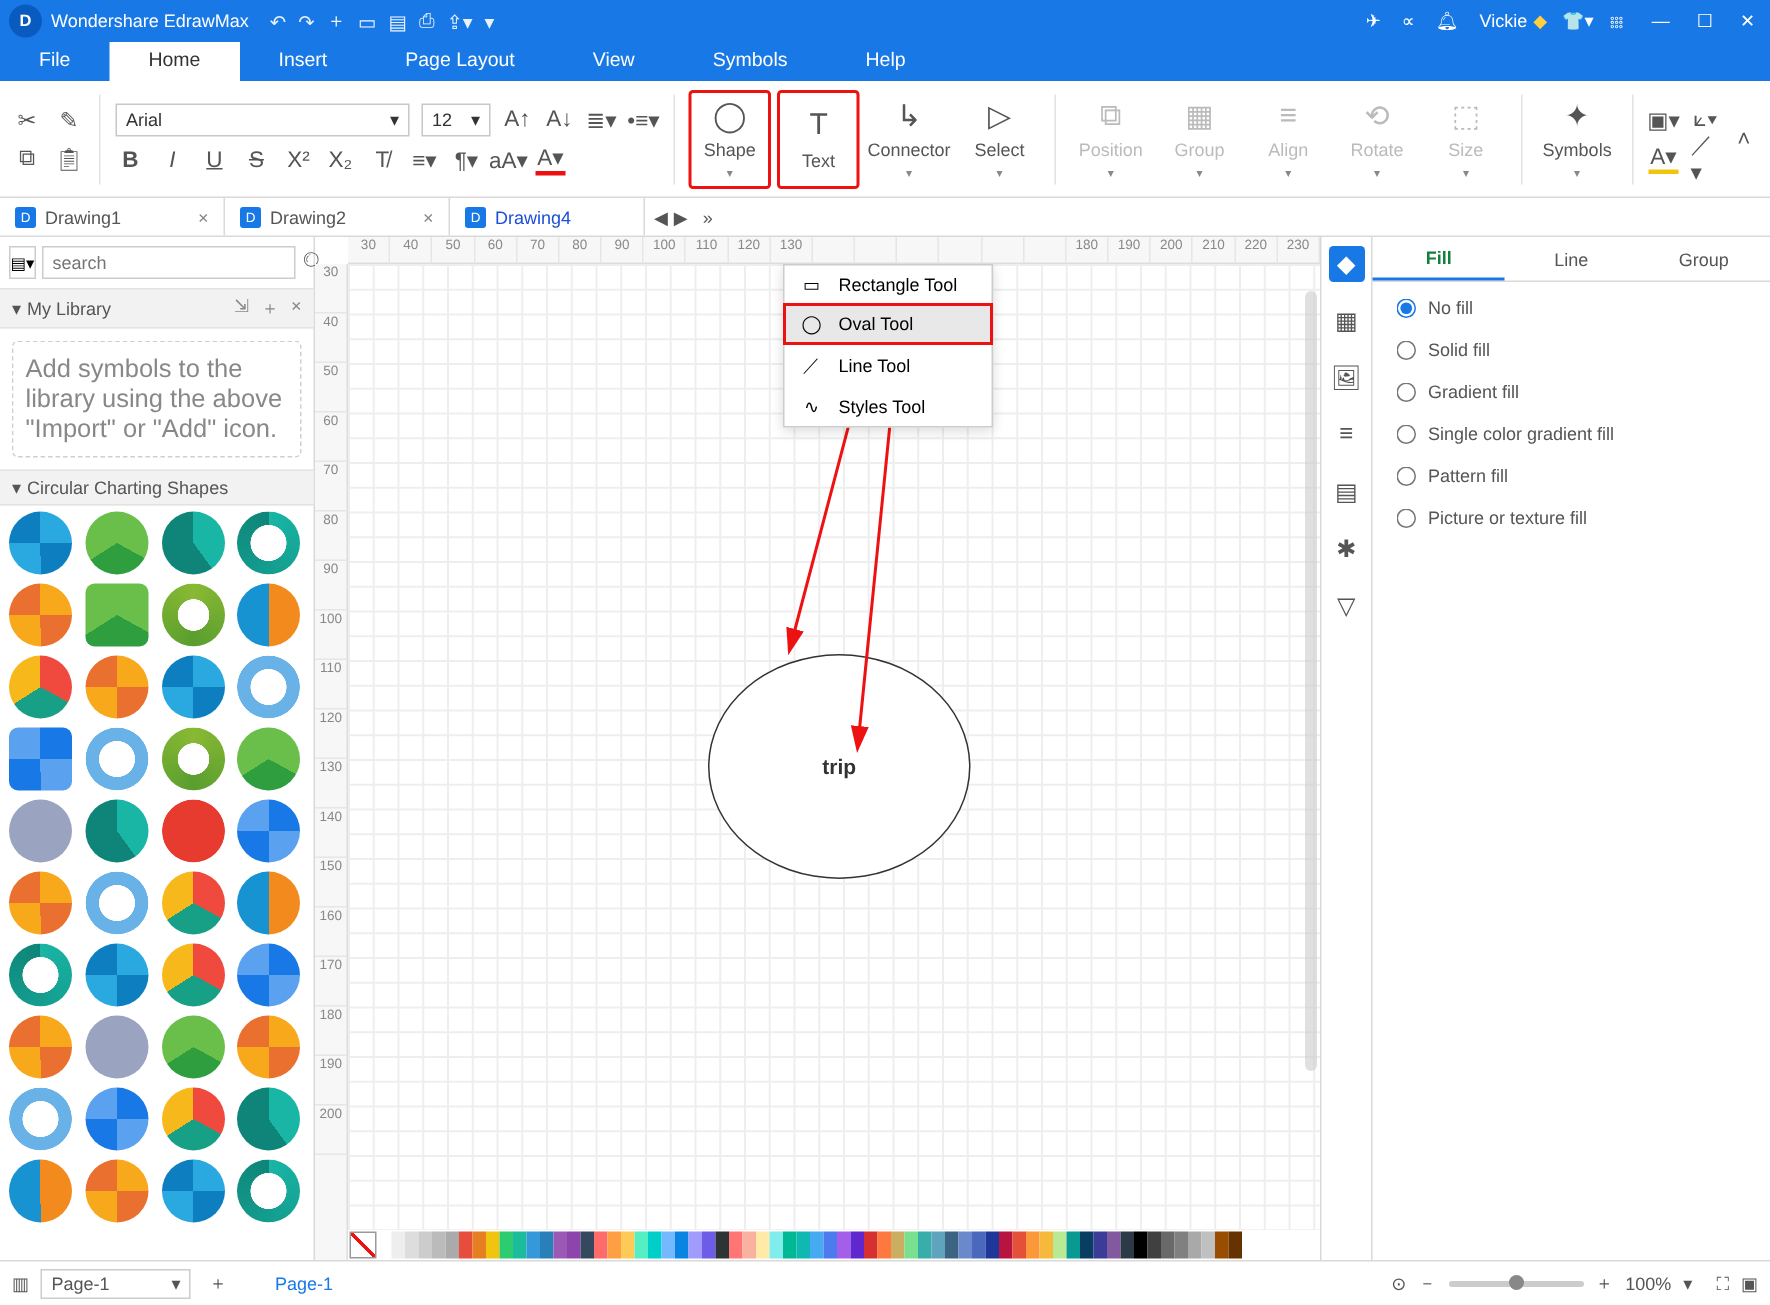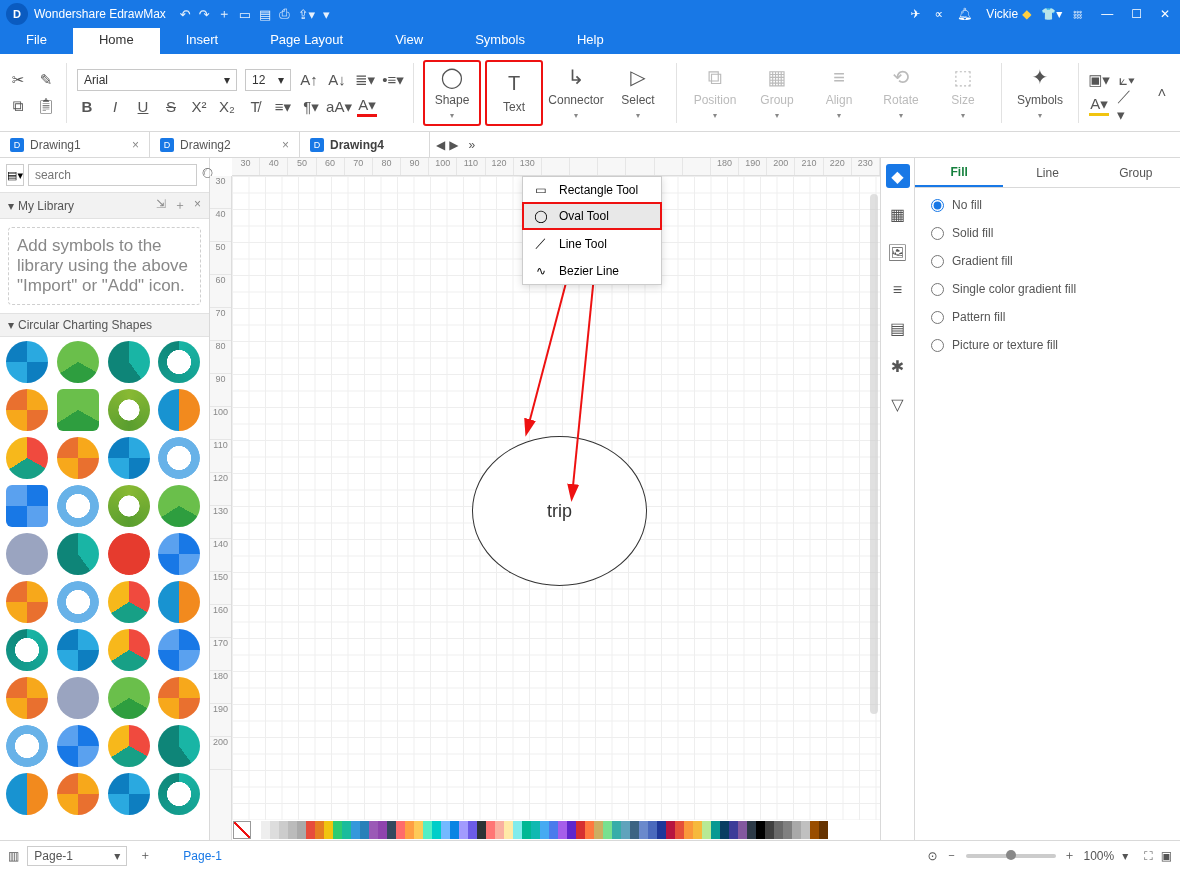--- a/index.html
+++ b/index.html
@@ -23,35 +23,35 @@
 .menubar .mi.active { background:#fff; color:#333; }
 .menubar .right { margin-left:auto; display:flex; gap:16px; align-items:center; padding-right:12px;}
 
 
 .ribbon { height: 78px; border-bottom:1px solid #d9d9d9; display:flex; align-items:center; padding:0 8px; gap:6px;}
 .rgrp { display:flex; flex-direction:column; gap:6px;}
 .rgrp .row { display:flex; gap:8px; align-items:center;}
 .ricon { width:20px; height:20px; color:#555; display:flex; align-items:center; justify-content:center; cursor:pointer; font-size:15px;}
 .sep { width:1px; height:60px; background:#e2e2e2; margin:0 4px;}
 .fontbox,.sizebox { border:1px solid #c8c8c8; height:22px; font-size:12px; padding:0 6px; display:flex; align-items:center; justify-content:space-between; cursor:pointer; color:#333;}
-.fontbox{ width:160px;} .sizebox{ width:46px;}
+.fontbox{ width:196px;} .sizebox{ width:46px;}
 .bigbtn { display:flex; flex-direction:column; align-items:center; justify-content:center; width:56px; height:64px; cursor:pointer; color:#555; gap:4px; font-size:12px; border-radius:2px;}
 .bigbtn.disabled{ color:#bbb; }
 .bigbtn .bic { font-size:20px; height:24px; display:flex; align-items:center;}
 .bigbtn.redbox{ outline:2px solid #e11; outline-offset:-1px;}
 .drop::after{content:"▾"; font-size:8px; color:#888; display:block; text-align:center;}
 
 
 .tabs { height:26px; border-bottom:1px solid #d9d9d9; display:flex; align-items:stretch; font-size:12px;}
 .tabs .lib { width:210px; border-right:1px solid #d9d9d9; display:flex; align-items:center; padding:0 8px; justify-content:space-between; color:#555;}
 .tabs .tab { display:flex; align-items:center; gap:6px; padding:0 10px; border-right:1px solid #d9d9d9; cursor:pointer; color:#555; position:relative; min-width:150px;}
 .tabs .tab .tico{ width:14px;height:14px;background:#1878e6;border-radius:2px;display:inline-flex;align-items:center;justify-content:center;color:#fff;font-size:9px;}
 .tabs .tab .x{ margin-left:auto; color:#888;}
 .tabs .tab.active{ color:#1878e6; }
-.tabs .tab.active .tname{ color:#404040;font-weight:bold;}
+.tabs .tab.active .tname{ color:#1d4ed8;}
 .tabs .nav{ display:flex; align-items:center; padding:0 6px; gap:4px; color:#555;}
 
 
 .main { display:flex; height: calc(870px - 28px - 26px - 78px - 26px - 30px); }
 .left { width:210px; border-right:1px solid #d9d9d9; display:flex; flex-direction:column;}
 .searchrow{ display:flex; gap:4px; padding:6px; align-items:center;}
 .searchrow .libicon{ width:22px; height:22px; border:1px solid #ccc; display:flex; align-items:center; justify-content:center; font-size:11px;}
 .searchrow input{ flex:1; border:1px solid #ccc; height:22px; padding:0 6px; font-size:12px;}
 .searchrow .mag{ width:22px;height:22px; display:flex;align-items:center;justify-content:center; font-size:14px; color:#555;}
 .section-h{ background:#f2f2f2; border:1px solid #e2e2e2; border-left:none; border-right:none; padding:4px 8px; font-size:12px; color:#555; display:flex; align-items:center; gap:4px;}
@@ -73,21 +73,21 @@
 .shp.c12{background:radial-gradient(circle,#fff 40%,transparent 41%),conic-gradient(#19b5a5,#0e8578);}
 .shp.sq{border-radius:6px;}
 
 
 .canvaswrap{ flex:1; display:flex; position:relative;}
 .rulertop{ position:absolute; left:22px; right:0; top:0; height:18px; background:#f7f7f7; border-bottom:1px solid #ddd; font-size:9px; color:#888; display:flex;}
 .rulertop div{ width:33px; border-right:1px solid #e6e6e6; text-align:center;}
 .rulerleft{ position:absolute; left:0; top:18px; bottom:0; width:22px; background:#f7f7f7; border-right:1px solid #ddd; font-size:9px; color:#888;}
 .rulerleft div{ height:33px; border-bottom:1px solid #e6e6e6; writing-mode:horizontal-tb; text-align:center;}
 .canvas{ position:absolute; left:22px; top:18px; right:0; bottom:20px; background:#fff; background-image:linear-gradient(#eee 1px,transparent 1px),linear-gradient(90deg,#eee 1px,transparent 1px); background-size:16.5px 16.5px; overflow:hidden;}
-.oval{ position:absolute; left:240px; top:260px; width:175px; height:150px; border:1px solid #333; border-radius:50%; background:#fff; display:flex; align-items:center; justify-content:center; font-size:18px; color:#333;}
+.oval{ position:absolute; left:240px; top:260px; width:175px; height:150px; border:1px solid #333; border-radius:50%; background:#fff; display:flex; align-items:center; justify-content:center; font-size:14px; color:#333;font-weight:bold;}
 .colorstrip{ position:absolute; left:22px; right:0; bottom:0; height:20px; display:flex;}
 .nofill{ width:18px;height:18px; border:1px solid #999; background:linear-gradient(45deg,transparent 45%,#e11 45% 55%,transparent 55%); margin:1px;}
 .sw{ width:9px; height:18px; margin:1px 0;}
 
 
 .ddmenu{ position:absolute; left:290px; top:0; width:140px; background:#fff; border:1px solid #ccc; box-shadow:0 2px 8px rgba(0,0,0,.15); font-size:12px; z-index:50;}
 .ddmenu .mi2{ display:flex; align-items:center; gap:10px; padding:6px 10px; cursor:pointer;}
 .ddmenu .mi2.sel{ background:#e8e8e8;}
 .ddmenu .mi2.redbox{ outline:2px solid #e11; outline-offset:-1px;}
 .ddmenu .tip{ padding:8px 10px; font-size:11px; color:#555; text-align:center;}
@@ -416,21 +416,21 @@
         <div class="mi2 sel redbox">
             <span class="ic">◯</span>
             <span>Oval Tool</span>
           </div>
         <div class="mi2">
             <span class="ic">／</span>
             <span>Line Tool</span>
           </div>
         <div class="mi2">
             <span class="ic">∿</span>
-            <span>Bezier Line</span>
+            <span>Styles Tool</span>
           </div>
       </div>
 
       <svg class="arrows" width="660" height="700">
         <defs>
             <marker id="ah" markerWidth="10" markerHeight="10" refX="6" refY="3" orient="auto">
               <path d="M0,0 L0,6 L9,3 z" fill="#e11"></path>
             </marker>
           </defs>
         <line x1="370" y1="-30" x2="295" y2="255" stroke="#e11" stroke-width="2" marker-end="url(#ah)"></line>

